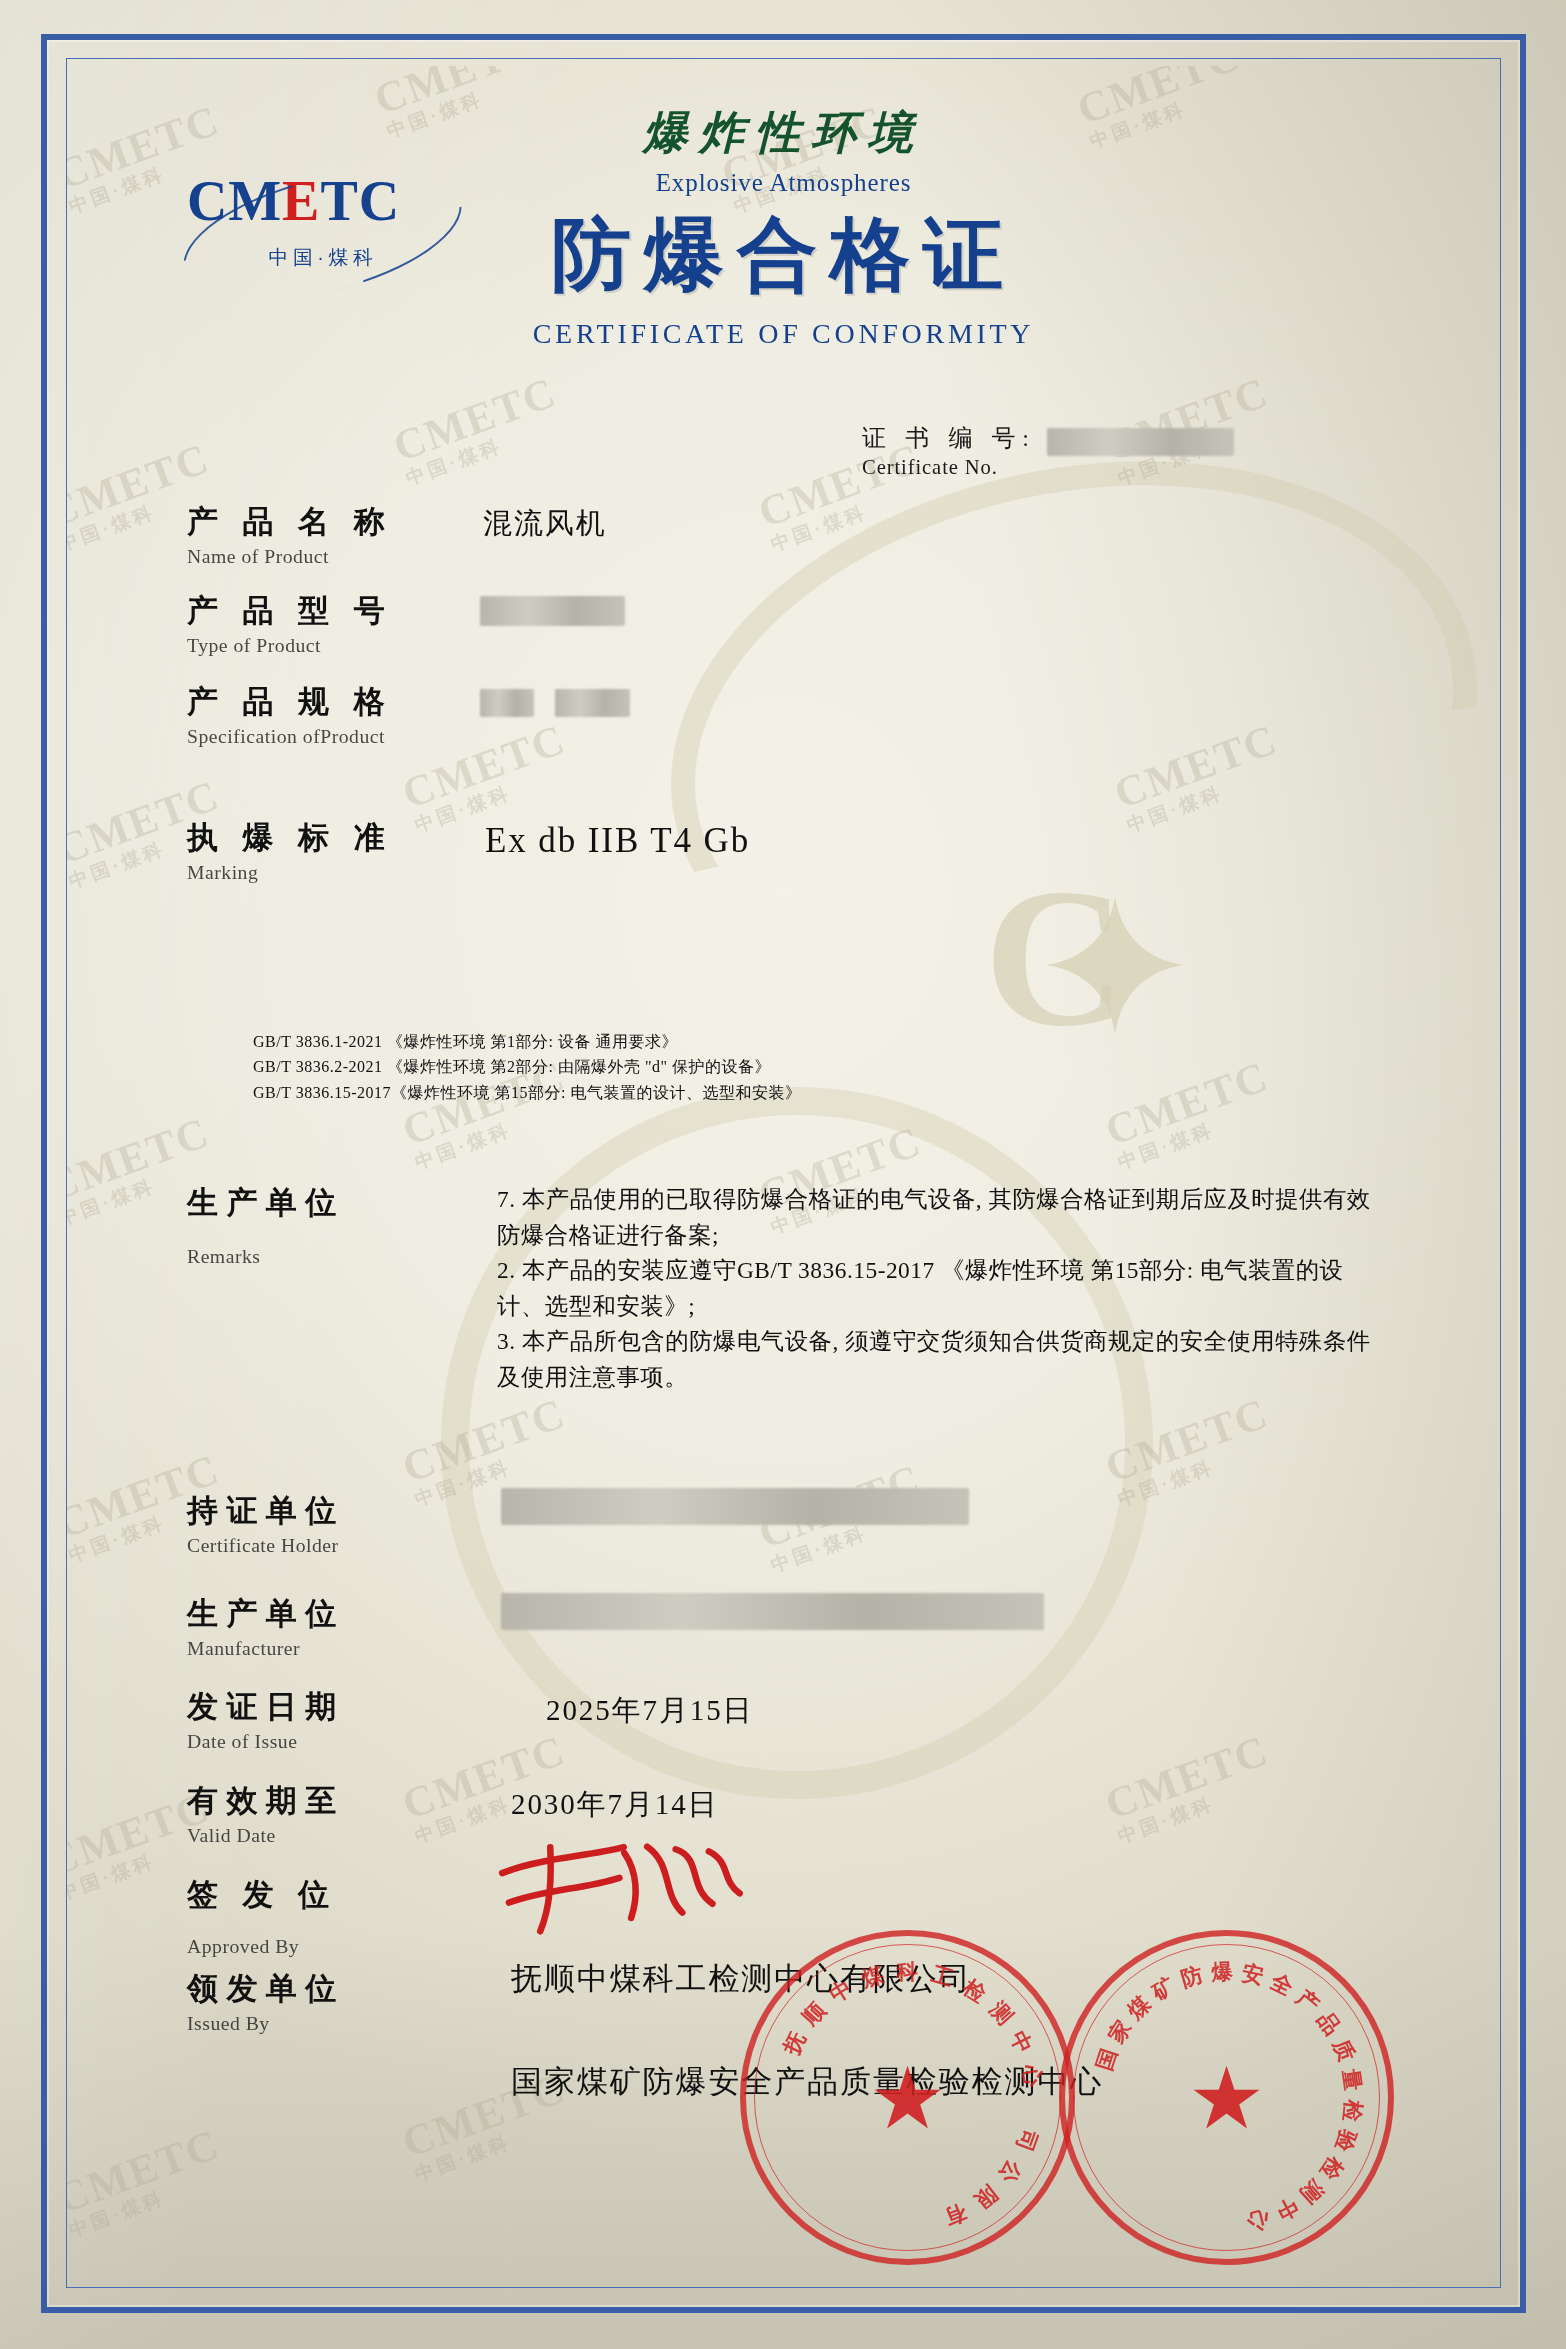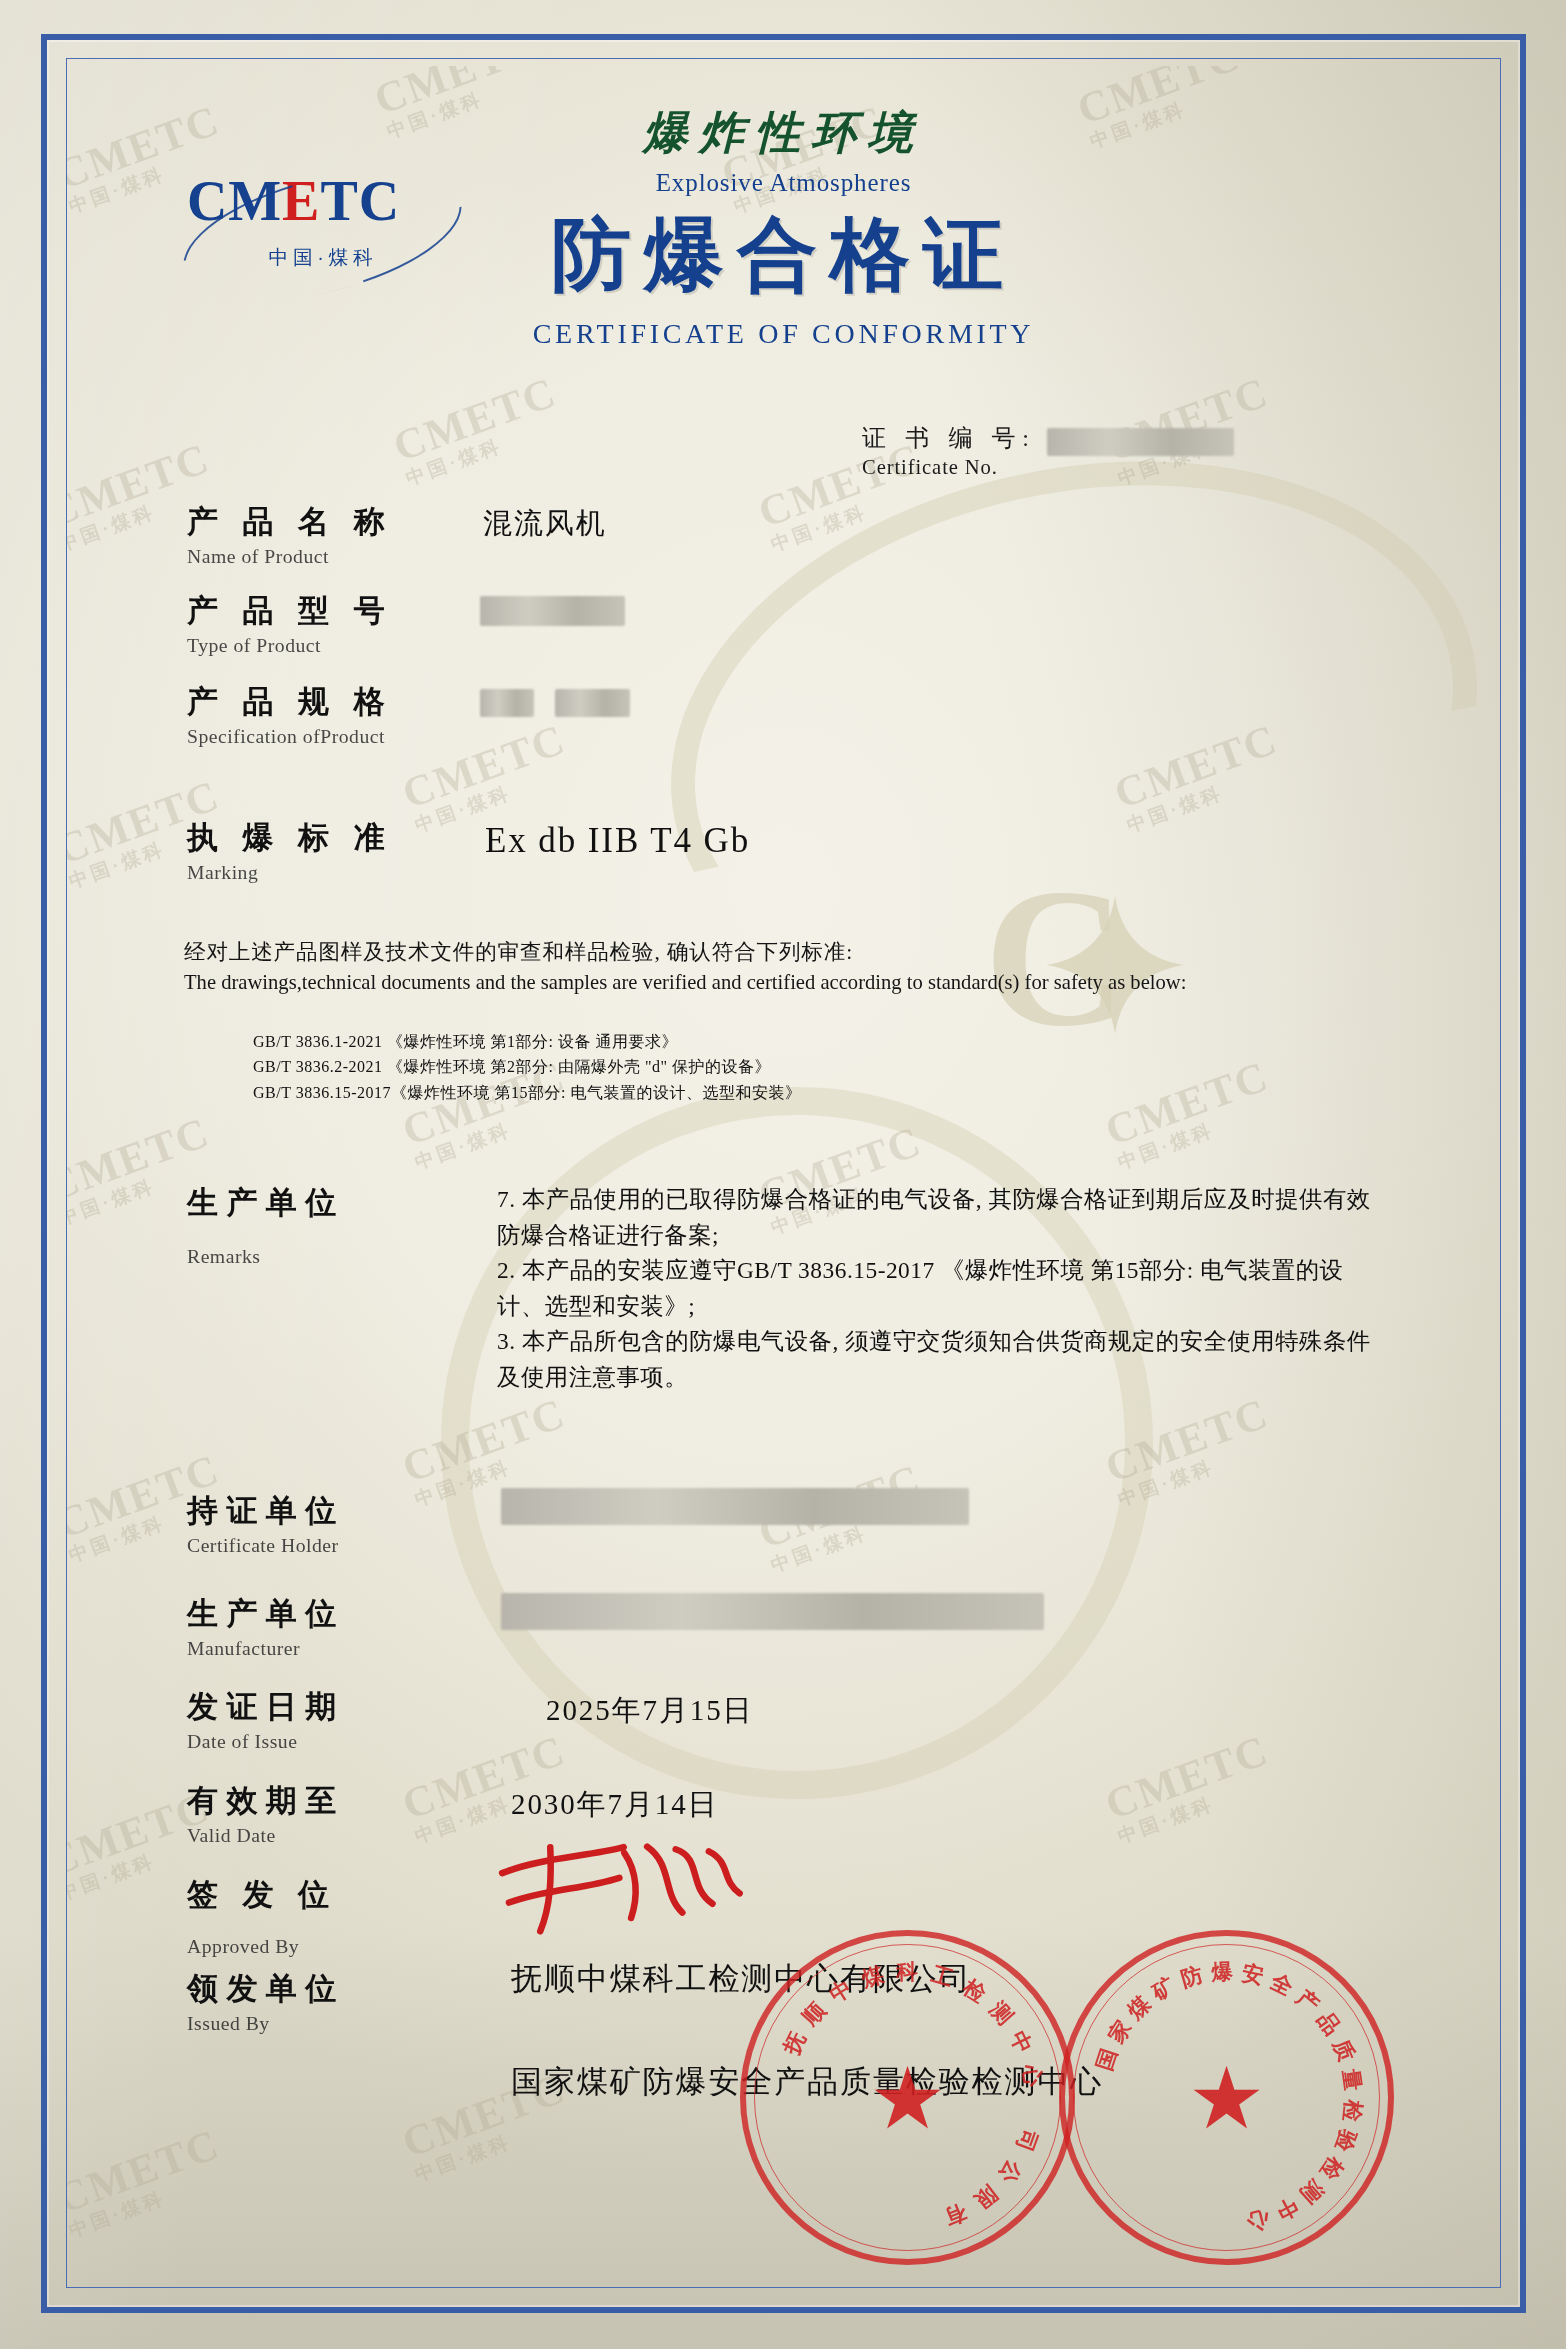--- a/index.html
+++ b/index.html
@@ -385,24 +385,20 @@
   </div>
   <span class="redact" style="position:absolute;left:480px;top:689px;width:54px;height:28px;"></span>
   <span class="redact" style="position:absolute;left:555px;top:689px;width:75px;height:28px;"></span>
 
   <div class="field" style="top:817px;">
     <div class="cn">执 爆 标 准</div>
     <div class="en">Marking</div>
   </div>
   <div class="val" style="left:485px; top:821px; font-size:35px;">Ex db IIB T4 Gb</div>
 
-  <div class="para" style="top:937px;">
-    <div class="pcn">经对上述产品图样及技术文件的审查和样品检验, 确认符合下列标准:</div>
-    <div class="pen">The drawings,technical documents and the samples are verified and certified according to standard(s) for safety as below:</div>
-  </div>
 
   <div class="std-list" style="top:1029px;">
     <div>GB/T 3836.1-2021 《爆炸性环境 第1部分: 设备 通用要求》</div>
     <div>GB/T 3836.2-2021 《爆炸性环境 第2部分: 由隔爆外壳 "d" 保护的设备》</div>
     <div>GB/T 3836.15-2017《爆炸性环境 第15部分: 电气装置的设计、选型和安装》</div>
   </div>
 
   <div class="field" style="top:1182px;">
     <div class="cn">生产单位</div>
     <div class="en" style="margin-top:20.6px;">Remarks</div>

